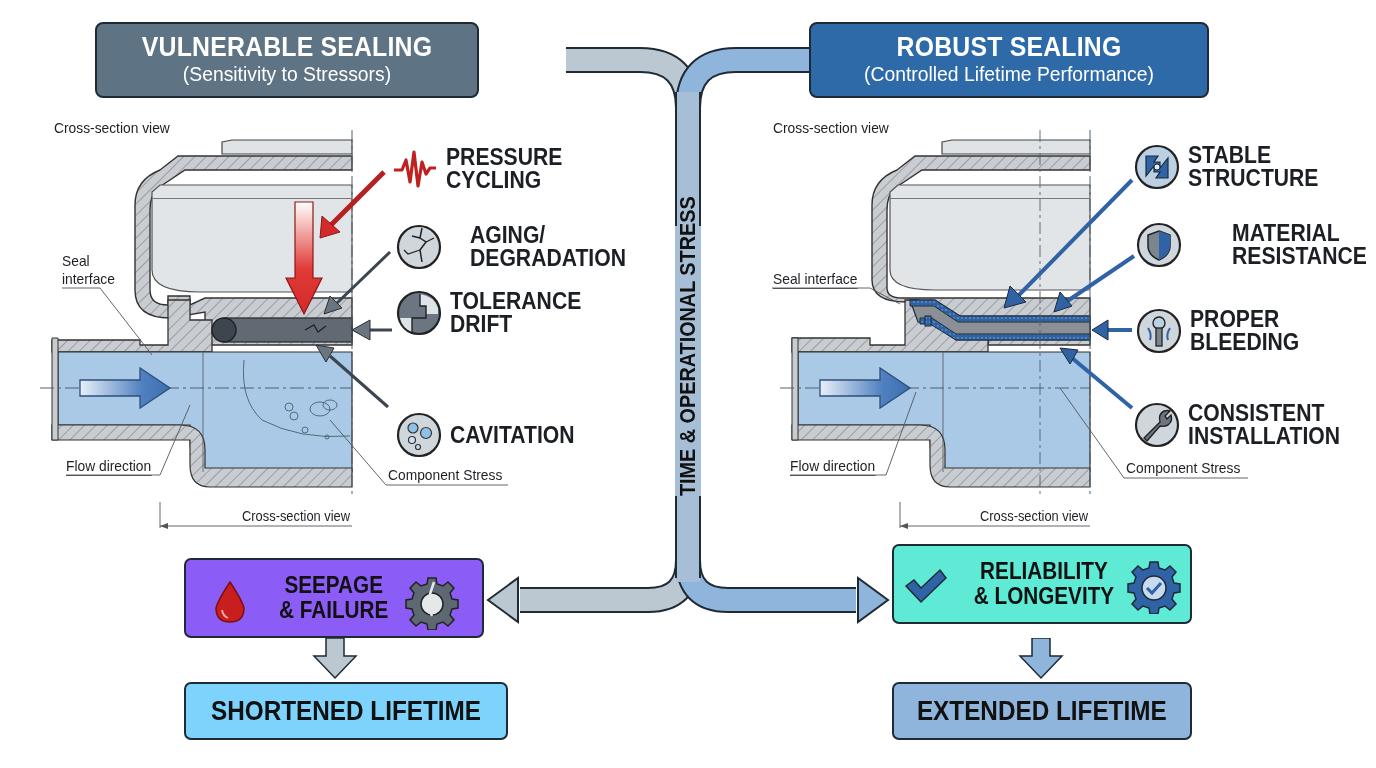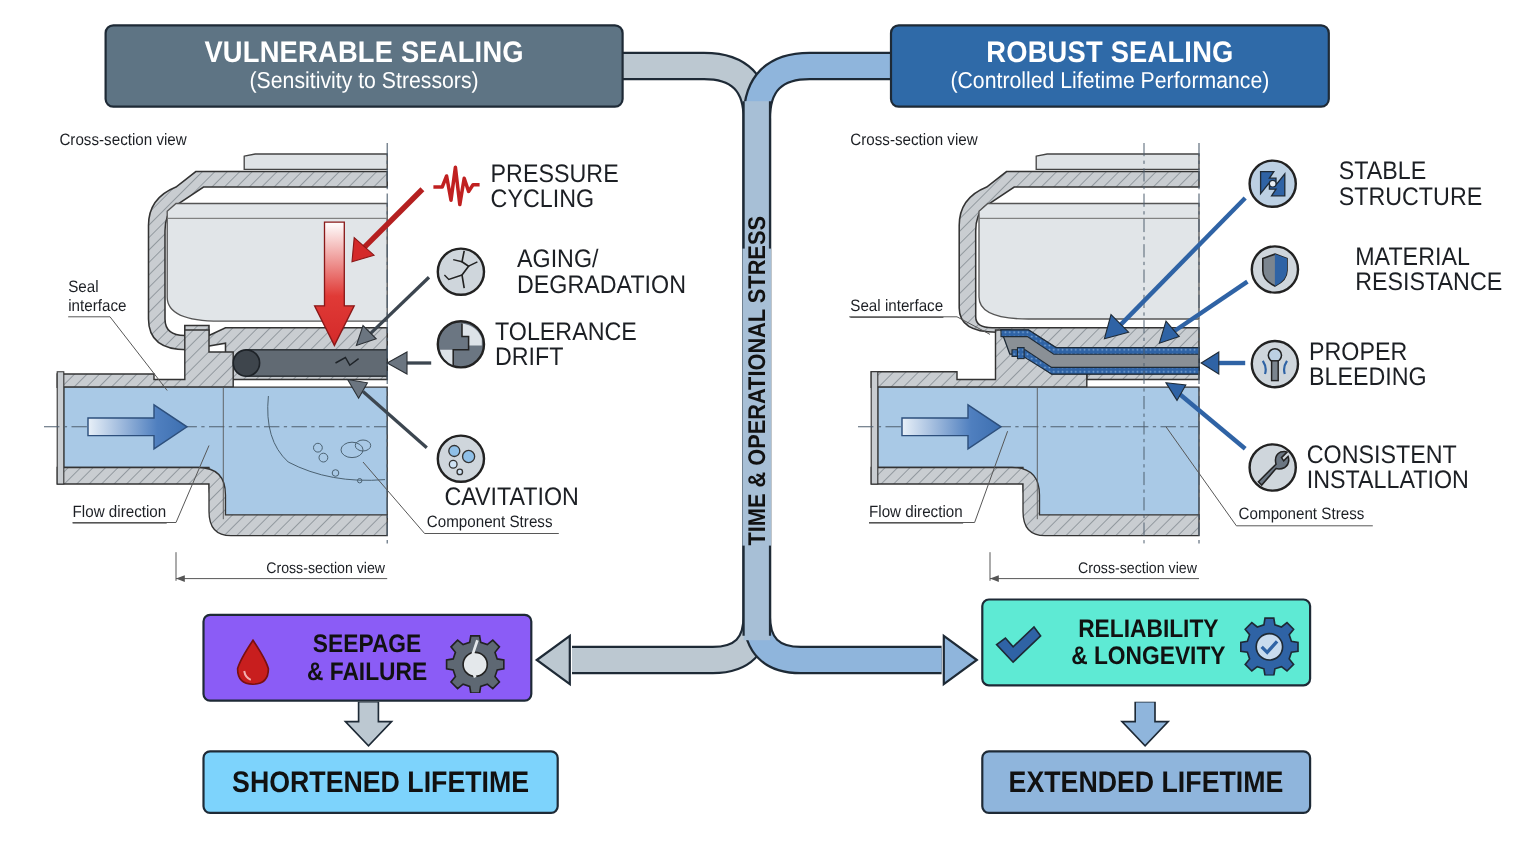--- a/index.html
+++ b/index.html
@@ -3,21 +3,21 @@
 <meta charset="utf-8">
 <style>
   html,body{margin:0;padding:0;background:#ffffff;}
   body{width:1376px;height:768px;position:relative;overflow:hidden;font-family:"Liberation Sans",sans-serif;color:#1c1f24;}
   .abs{position:absolute;}
   .hdr{position:absolute;border:2px solid #1e2a36;border-radius:8px;text-align:center;color:#fff;box-sizing:border-box;}
   .hdr .t{font-weight:bold;font-size:27px;line-height:30px;margin-top:8px;transform:scaleX(0.92);letter-spacing:0.2px;}
   .hdr .s{font-size:21px;line-height:24px;transform:scaleX(0.92);}
   .lbl{position:absolute;font-size:15px;color:#1c1f24;white-space:nowrap;transform-origin:left top;transform:scaleX(0.92);}
   .ul{border-bottom:1px solid #555;padding-bottom:1px;}
-  .factor{position:absolute;display:flex;}
+  .factor{position:absolute;display:flex;align-items:center;font-weight:bold;}
   .factor .ic{width:46px;height:46px;flex:0 0 46px;}
   .factor .tx{margin-left:8px;font-size:23px;line-height:23px;color:#1c1f24;transform-origin:left center;transform:scaleX(0.92);white-space:nowrap;}
   .box{position:absolute;border:2px solid #1e2a36;border-radius:7px;box-sizing:border-box;display:flex;align-items:center;justify-content:center;}
   .box .bt{font-weight:bold;color:#111;text-align:center;transform:scaleX(0.9);}
   .vert{position:absolute;font-weight:bold;font-size:22px;color:#111;white-space:nowrap;transform-origin:center center;}
 </style>
 </head>
 <body>
 
 <svg class="abs" style="left:0;top:0" width="1376" height="768">
@@ -30,21 +30,21 @@
   <path d="M810 60 L736 60 Q688 60 688 108 L688 560 Q688 600 728 600 L856 600" fill="none" stroke="#8fb5dc" stroke-width="22" stroke-linejoin="round"></path>
 
   <rect x="676" y="92" width="24" height="490" fill="#a7bfd6"></rect>
   <line x1="676" y1="92" x2="676" y2="578" stroke="#1e2a36" stroke-width="2"></line>
   <line x1="700" y1="92" x2="700" y2="578" stroke="#1e2a36" stroke-width="2"></line>
   <polygon points="888,600 858,578 858,622" fill="#8fb5dc" stroke="#1e2a36" stroke-width="2"></polygon>
 </svg>
 
 <div class="vert" style="left:538px;top:348px;width:300px;text-align:center;transform:rotate(-90deg) scaleX(0.9);background:#a7bfd6;">TIME &amp; OPERATIONAL STRESS</div>
 
-<div class="hdr" style="left:95px;top:22px;width:472px;height:76px;background:#5e7484;">
+<div class="hdr" style="left:95px;top:22px;width:384px;height:76px;background:#5e7484;">
   <div class="t">VULNERABLE SEALING</div>
   <div class="s">(Sensitivity to Stressors)</div>
 </div>
 <div class="hdr" style="left:809px;top:22px;width:400px;height:76px;background:#2f6aa8;">
   <div class="t">ROBUST SEALING</div>
   <div class="s">(Controlled Lifetime Performance)</div>
 </div>
 
 <svg class="abs" style="left:0;top:0" width="690" height="540">
   <defs>
@@ -158,21 +158,21 @@
     <circle cx="23" cy="23" r="21" fill="#6b7682" stroke="#222" stroke-width="2.2"></circle>
     <path d="M24 4 L24 16 L30 16 L30 24 L42 24 L42 18 Q38 6 24 4 Z" fill="#dde3e8"></path>
     <path d="M4 28 L16 28 L16 42 Q6 38 4 28 Z" fill="#dde3e8"></path>
     <path d="M24 4 L24 16 L30 16 L30 28 L16 28 L16 42" fill="none" stroke="#222" stroke-width="1.4"></path>
   </svg>
   <div class="tx">
       <div>TOLERANCE</div>
       <div>DRIFT</div>
     </div>
 </div>
-<div class="factor" style="left:396px;top:394px;flex-direction:column;">
+<div class="factor" style="left:396px;top:412px;">
   <svg class="ic" viewBox="0 0 46 46">
     <circle cx="23" cy="23" r="21" fill="#cfd6dc" stroke="#222" stroke-width="2.2"></circle>
     <circle cx="17" cy="16" r="5" fill="#8fc0e8" stroke="#333" stroke-width="1.2"></circle>
     <circle cx="30" cy="21" r="5.5" fill="#8fc0e8" stroke="#333" stroke-width="1.2"></circle>
     <circle cx="16" cy="28" r="3.5" fill="#cfe2f3" stroke="#333" stroke-width="1.2"></circle>
     <circle cx="22" cy="35" r="2.5" fill="#cfe2f3" stroke="#333" stroke-width="1.2"></circle>
   </svg>
   <div class="tx">
       <div>CAVITATION</div>
     </div>
@@ -236,21 +236,21 @@
     <polygon points="180,526 188,523 188,529" fill="#555"></polygon>
   </g>
 </svg>
 
 <div class="lbl" style="left:773px;top:119px;">Cross-section view</div>
 <div class="lbl ul" style="left:773px;top:270px;">Seal interface</div>
 <div class="lbl ul" style="left:790px;top:457px;">Flow direction</div>
 <div class="lbl" style="left:1126px;top:459px;">Component Stress</div>
 <div class="lbl" style="left:980px;top:508px;font-size:14px;">Cross-section view</div>
 
-<div class="factor" style="left:1134px;top:144px;gap:29px;">
+<div class="factor" style="left:1134px;top:144px;">
   <svg class="ic" viewBox="0 0 46 46">
     <circle cx="23" cy="23" r="21" fill="#bcd0e3" stroke="#222" stroke-width="2.2"></circle>
     <path d="M12 12 L24 12 L20 18 L26 18 L26 24 L34 14 L34 34 L22 34 L26 28 L20 28 L20 22 L12 32 Z" fill="#2f63a5" stroke="#1e2a36" stroke-width="1.2"></path>
     <circle cx="23" cy="23" r="3" fill="#e8eef4" stroke="#1e2a36"></circle>
   </svg>
   <div class="tx">
       <div>STABLE</div>
       <div>STRUCTURE</div>
     </div>
 </div>

